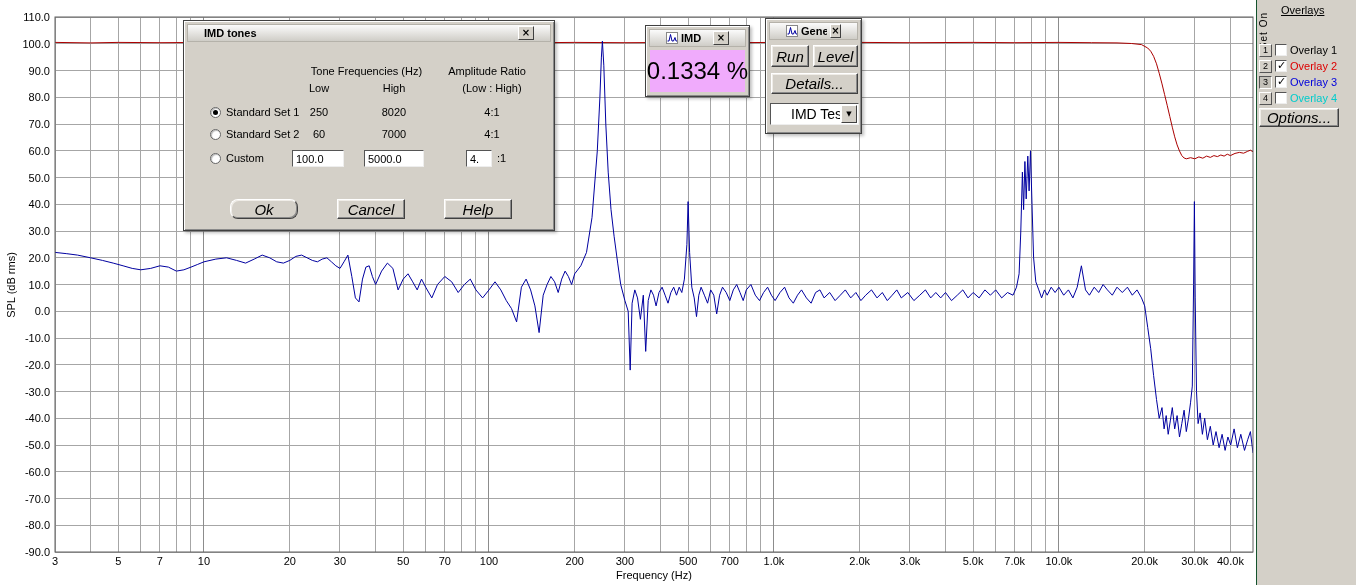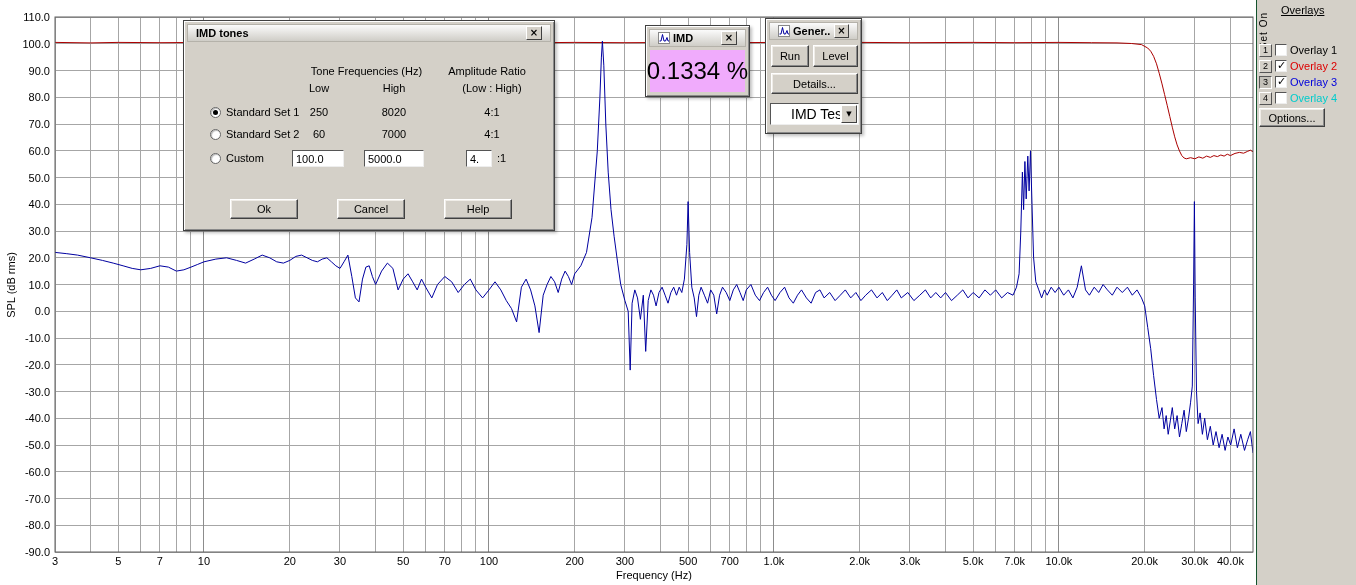--- a/index.html
+++ b/index.html
@@ -29,32 +29,32 @@
   .num-btn { width:13px; height:13px; font-size:9px; line-height:10px; text-align:center; color:#000;
              background:#d4d0c8; border-top:1px solid #fff; border-left:1px solid #fff;
              border-right:1px solid #555; border-bottom:1px solid #555; padding:0; font-family:inherit; }
   .num-btn.pressed { border-top:1px solid #555; border-left:1px solid #555; border-right:1px solid #fff;
                      border-bottom:1px solid #fff; background:#c3c0b8; }
   .checkbox { width:12px; height:12px; background:#fff; border-top:1px solid #555; border-left:1px solid #555;
               border-bottom:1px solid #eee; border-right:1px solid #eee; position:relative; display:inline-block; }
   .checkbox.checked::after { content:"✓"; position:absolute; left:1px; top:-2px; font-size:11px; font-weight:bold;
                              color:#000; font-family:"DejaVu Sans", sans-serif; }
   .ov-label { font-size:11px; white-space:nowrap; }
-  .options-btn { position:absolute; left:2px; top:108px; width:66px; height:19px; }
-
-  
-  .btn { font-family:inherit; font-size:11px; color:#000; background:#d4d0c8;
+  .options-btn { position:absolute; left:2px; top:108px; width:80px; height:19px; }
+
+  
+  .btn { font-family:inherit; font-size:15px; color:#000; background:#d4d0c8;
          border-top:1px solid #fff; border-left:1px solid #fff;
          border-right:1px solid #404040; border-bottom:1px solid #404040;
-         box-shadow: inset -1px -1px 0 #8a8a8a, inset 1px 1px 0 #f0ede8; cursor:default; }
+         box-shadow: inset -1px -1px 0 #8a8a8a, inset 1px 1px 0 #f0ede8; cursor:default;font-style:italic; }
   .window { position:absolute; background:#d4d0c8; border:1px solid #404040;
             box-shadow: inset 1px 1px 0 #fff, inset -1px -1px 0 #8a8a8a, 2px 2px 3px rgba(0,0,0,0.25); }
   .titlebar { position:absolute; top:3px; left:3px; right:3px; height:18px;
               background:linear-gradient(180deg,#fbfbfb,#cfcdc7); border:1px solid #b5b2aa;
-              display:flex; align-items:center; gap:3px; padding:0 8px; }
+              display:flex; align-items:center; gap:3px; padding:0 16px; }
   .title-text { font-size:11px; font-weight:bold; color:#000; white-space:nowrap; overflow:hidden; }
   .close-btn { margin-left:auto; width:16px; height:14px; display:flex; align-items:center; justify-content:center;
                background:#d4d0c8; border-top:1px solid #fff; border-left:1px solid #fff;
                border-right:1px solid #404040; border-bottom:1px solid #404040; padding:0;
                font-size:10px; font-weight:bold; line-height:10px; font-family:"DejaVu Sans", sans-serif; }
   .win-icon { width:12px; height:12px; display:inline-flex; }
 
   
   .imd-dialog { left:183px; top:20px; width:372px; height:211px; }
   .dlg-hdr { position:absolute; font-size:11px; text-align:center; color:#000; }
@@ -73,21 +73,21 @@
   .vlow   { position:absolute; left:110px; width:50px; text-align:center; top:1px; }
   .vhigh  { position:absolute; left:183px; width:54px; text-align:center; top:1px; }
   .vratio { position:absolute; left:258px; width:100px; text-align:center; top:1px; }
   .tb { position:absolute; background:#fff; border-top:1px solid #555; border-left:1px solid #555;
         border-bottom:1px solid #eee; border-right:1px solid #eee; font-family:inherit; font-size:11px;
         padding:1px 3px; height:17px; color:#000; }
   .tb-low   { left:108px; top:-1px; width:52px; }
   .tb-high  { left:180px; top:-1px; width:60px; }
   .tb-ratio { left:282px; top:-1px; width:26px; }
   .ratio-suffix { position:absolute; left:313px; top:1px; }
-  .ok-btn     { position:absolute; left:46px;  top:178px; width:68px; height:20px; }
+  .ok-btn     { position:absolute; left:46px;  top:178px; width:68px; height:20px;border-radius:8px; }
   .cancel-btn { position:absolute; left:153px; top:178px; width:68px; height:20px; }
   .help-btn   { position:absolute; left:260px; top:178px; width:68px; height:20px; }
 
   
   .imd-win { left:645px; top:25px; width:105px; height:72px; }
   .imd-body { position:absolute; left:4px; top:24px; right:4px; bottom:4px; background:#f0abfc;
               display:flex; align-items:center; justify-content:center; font-size:24px; color:#000; white-space:nowrap; }
 
   
   .gen-win { left:765px; top:18px; width:97px; height:116px; }

